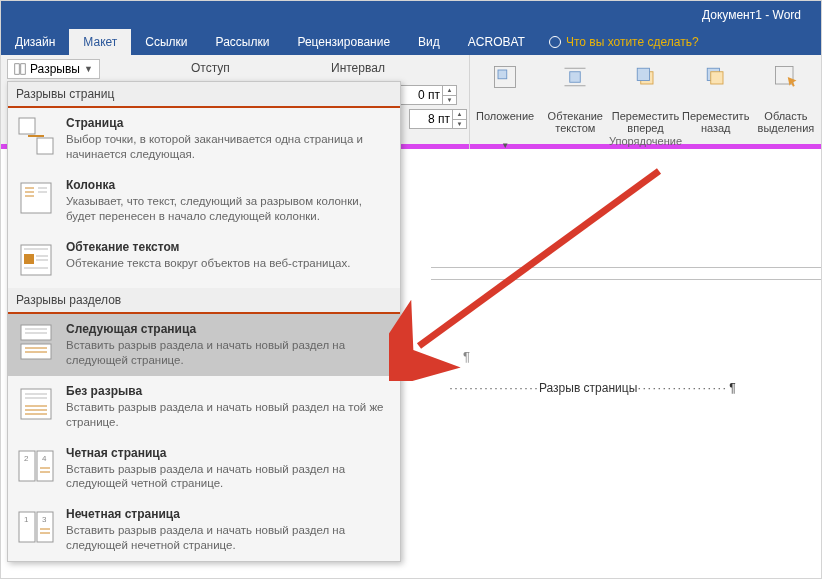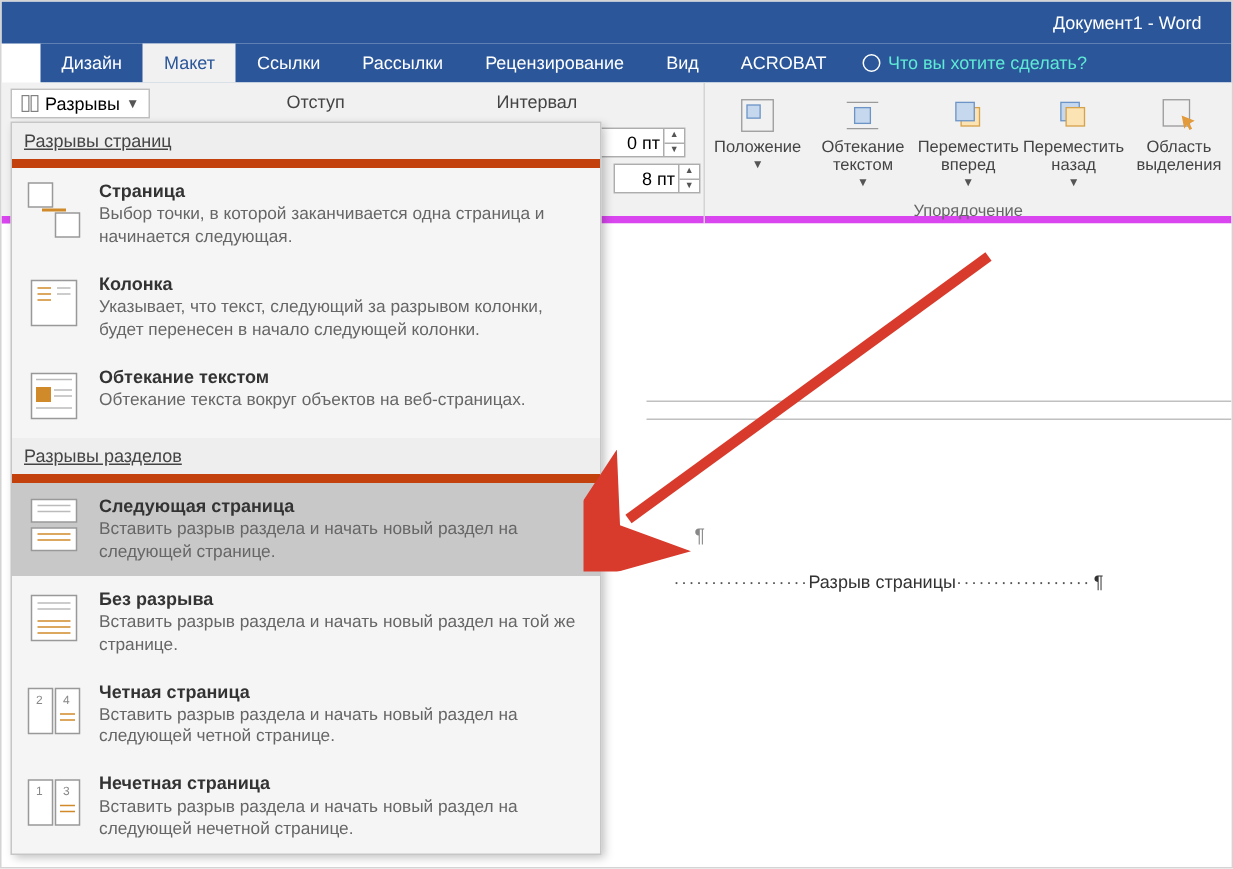--- a/index.html
+++ b/index.html
@@ -22,32 +22,31 @@
     justify-content: flex-end;
     padding-right: 20px;
     font-size: 12px;
     padding-left: 43px;
   }
   .tabs {
     background: #2b579a;
     display: flex;
     height: 26px;
     align-items: stretch;
-    margin-left: 26px;
   }
   .tab {
     padding: 0 14px;
     display: flex;
     align-items: center;
     color: #fff;
     font-size: 12px;
     cursor: pointer;
   }
   .tab.active { background: #f1f1f1; color: #2b579a; }
-  .tell-me { display: flex; align-items: center; gap: 5px; color: #5eead4; padding: 0 10px; font-size: 12px; }
+  .tell-me { display: flex; align-items: center; gap: 5px; color: #eab308; padding: 0 10px; font-size: 12px; }
   .bulb { width: 12px; height: 12px; border-radius: 50%; border: 1px solid #fff; position: relative; }
   .ribbon {
     background: #f1f1f1;
     height: 94px;
     border-bottom: 5px solid #d946ef;
     display: flex;
     position: relative;
   }
   .breaks-btn {
     position: absolute;
@@ -91,42 +90,41 @@
   .arrange-btn {
     display: flex;
     flex-direction: column;
     align-items: center;
     width: 72px;
     padding: 2px 0;
     cursor: pointer;
     font-size: 11px;
     color: #444;
     text-align: center;
-    gap: 1px;
+    gap: 19px;
   }
   .arrange-btn .aico { width: 28px; height: 28px; }
   .arrange-btn .chev-s { font-size: 8px; color: #555; }
   .arrange-group-label { position: absolute; bottom: 2px; left: 0; right: 0; text-align: center; font-size: 11px; color: #666; }
 
   .dropdown {
     position: absolute;
     left: 6px; top: 80px;
     width: 394px;
     background: #f5f5f5;
     border: 1px solid #c6c6c6;
     box-shadow: 2px 2px 6px rgba(0,0,0,0.25);
     z-index: 10;
   }
   .dd-header {
     background: #eeeeee;
     padding: 5px 8px;
     font-size: 12px;
     color: #444;
-    border-bottom: 6px solid #c2410c;
-    text-decoration: underline;
+    border-bottom: 2px solid #c2410c;
   }
   .dd-item {
     display: flex;
     padding: 8px 8px;
     gap: 10px;
     cursor: pointer;
   }
   .dd-item.hover { background: #c8c8c8; }
   .dd-item .dd-ico { width: 40px; height: 40px; flex-shrink: 0; }
   .dd-item .dd-text { flex: 1; }

